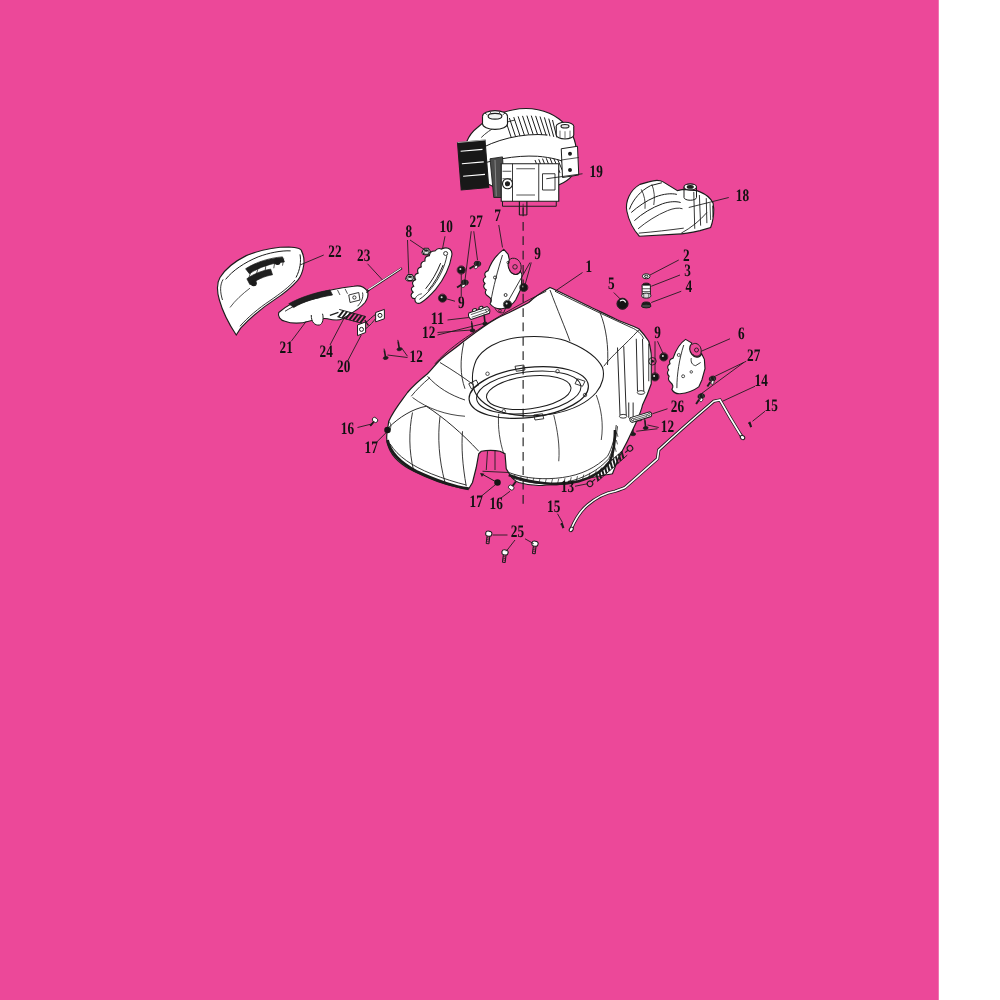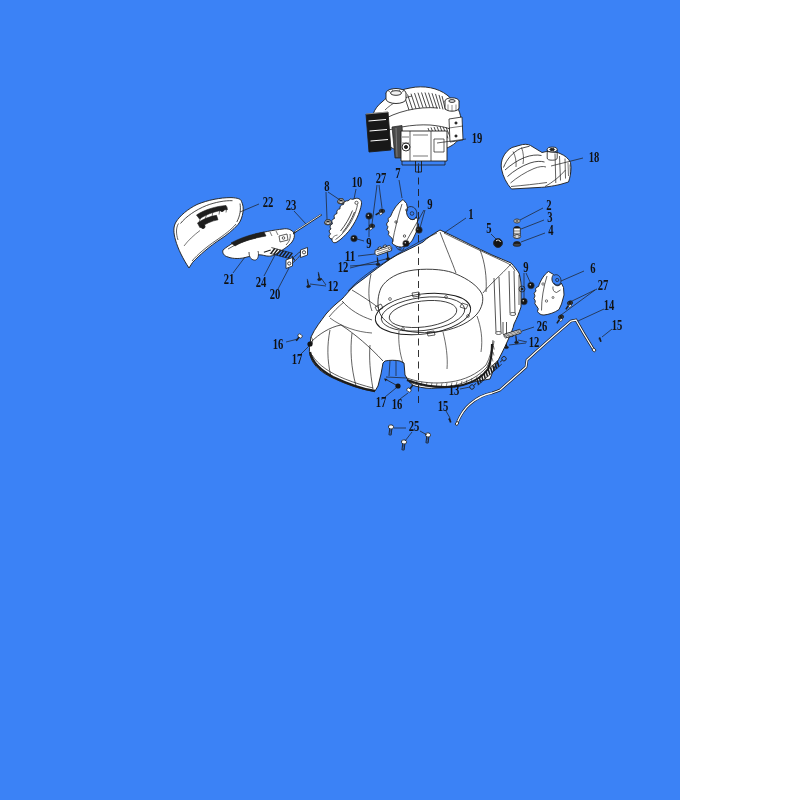--- a/index.html
+++ b/index.html
@@ -1,16 +1,16 @@
 <!DOCTYPE html>
 <html><head>
 <meta charset="utf-8">
 <style>
   html,body{margin:0;padding:0;background:#ffffff;}
-  .page{position:relative;width:680px;height:800px;background:#3b82f6;overflow:hidden;}
+  .page{position:relative;width:751px;height:800px;background:#ec4899;overflow:hidden;}
   svg{position:absolute;left:0;top:0;}
   .callout-text{font-family:"Liberation Serif","DejaVu Serif",serif;font-weight:bold;}
 </style>
 </head>
 <body>
 
 <div class="page">
 <svg id="fig" width="800" height="800" viewBox="0 0 800 800">
   <defs>
     <g id="gGrommet">

